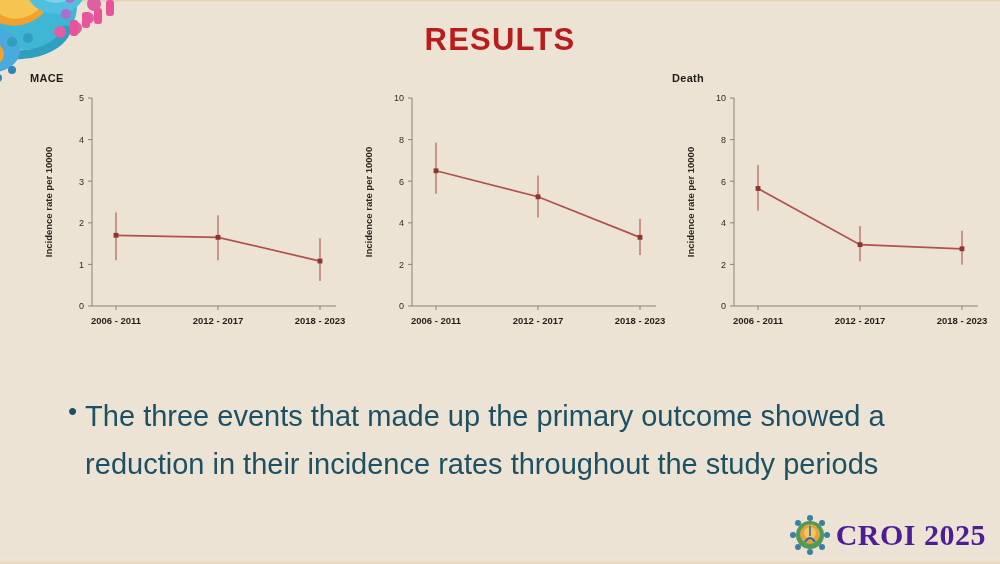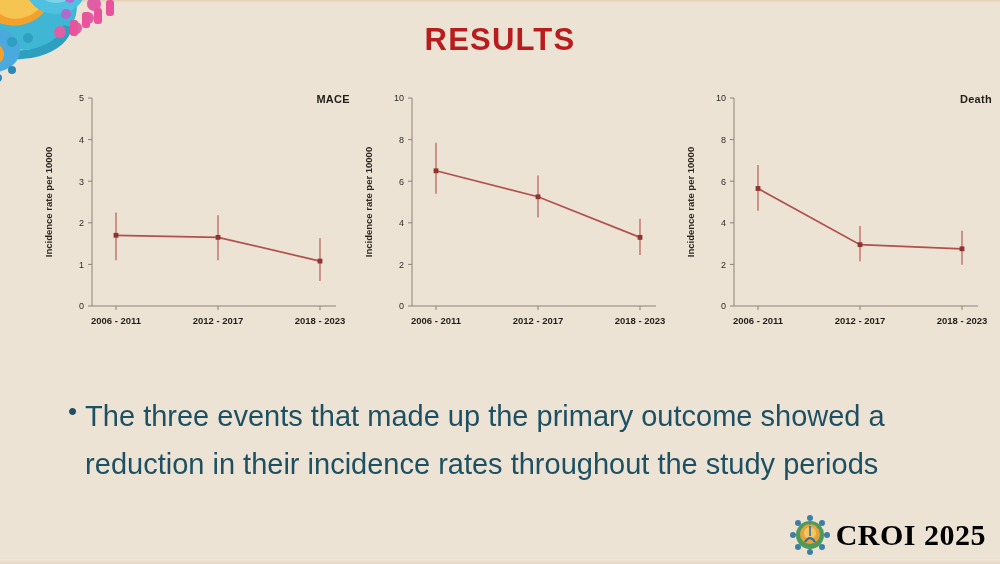--- a/index.html
+++ b/index.html
@@ -70,26 +70,25 @@
     height: 285px;
   }
   #chart-mace  { left: 30px;  }
   #chart-nadm  { left: 350px; }
   #chart-death { left: 672px; }
 
   .chart-title {
     position: absolute;
     top: 2px;
     width: 100%;
-    text-align: right;
+    text-align: left;
     font-size: 11px;
     font-weight: bold;
     color: #211d19;
     letter-spacing: 0.3px;
-    margin-top: 21px;
   }
   .chart-svg {
     position: absolute;
     top: 14px;
     left: 0;
   }
   .ylab {
     font-size: 9.5px;
     font-weight: bold;
     fill: #2b2620;
@@ -160,21 +159,21 @@
   }
   .croi-mark {
     width: 42px;
     height: 42px;
     margin-right: 5px;
   }
   .croi-text {
     font-family: "Liberation Serif", serif;
     font-size: 30px;
     font-weight: bold;
-    color: #000000;
+    color: #4c1d95;
     letter-spacing: 0.5px;
     white-space: nowrap;
     text-align: right;
   }
 </style>
 </head>
 <body>
 
 <div id="slide">
 

